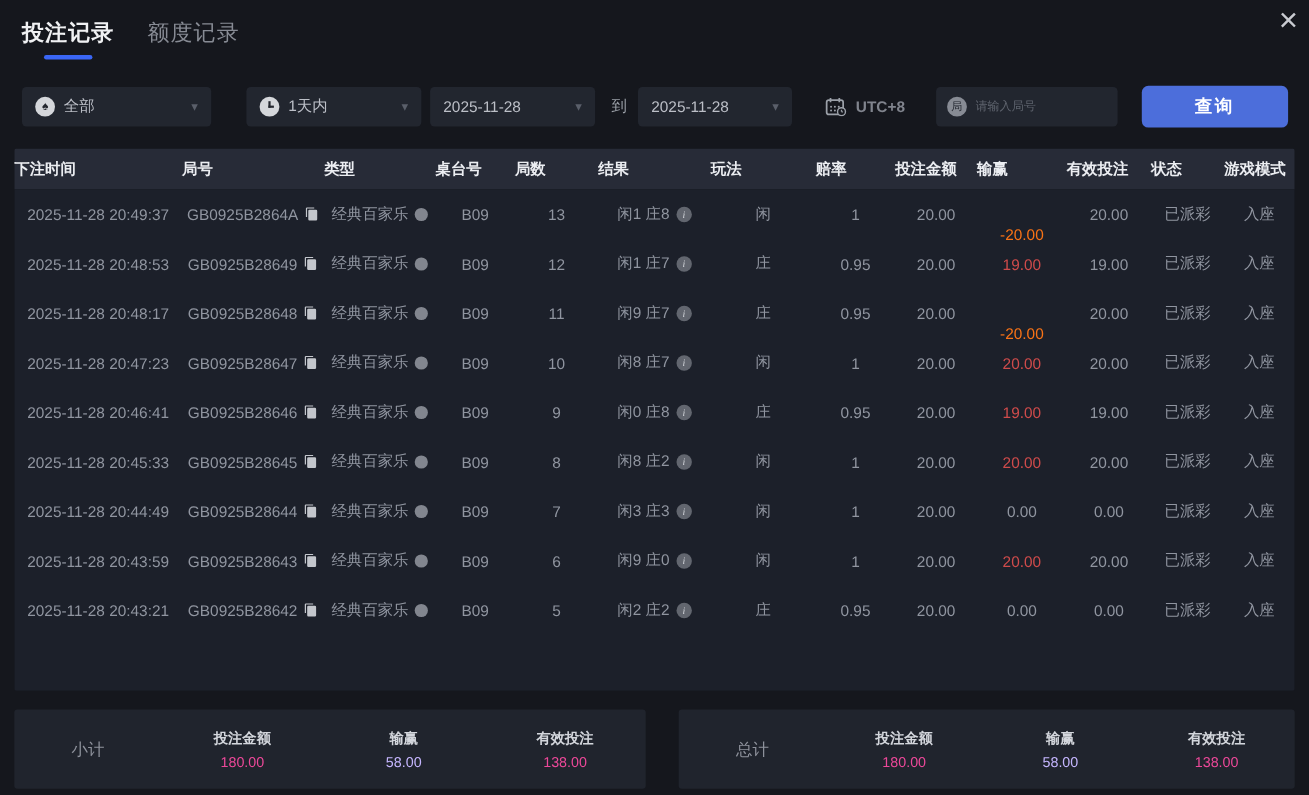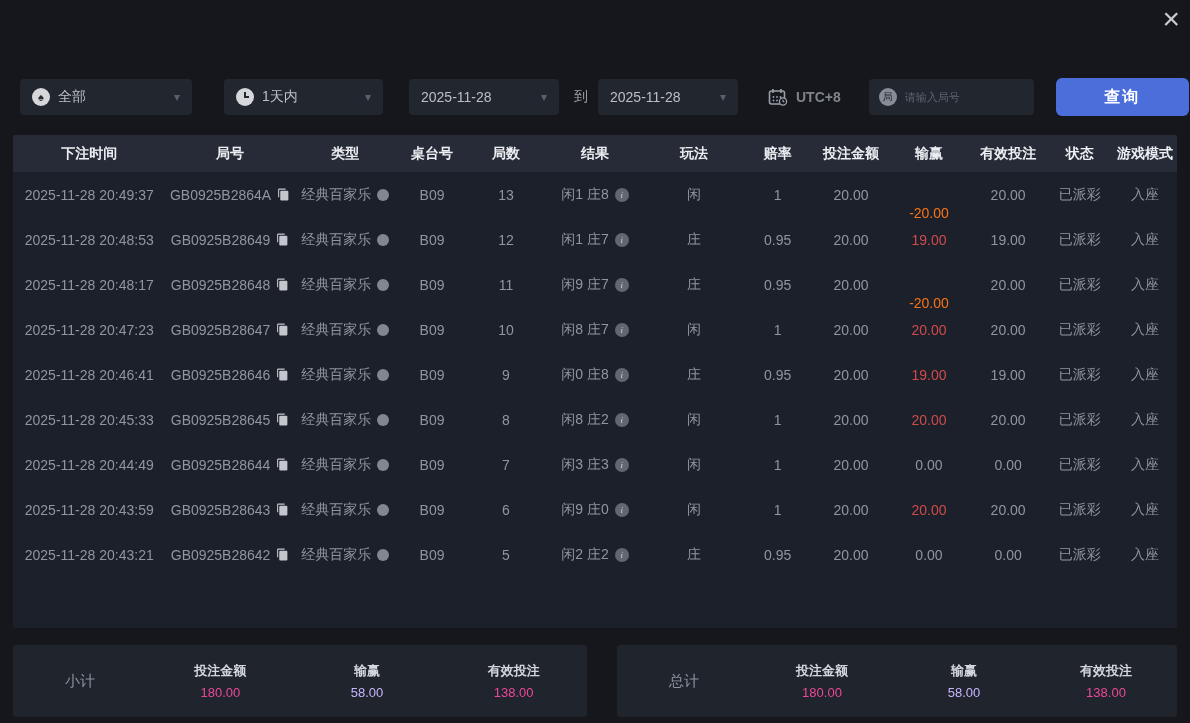--- a/index.html
+++ b/index.html
@@ -31,21 +31,21 @@
   .select .chevron { margin-left:auto; color:#5a5f6a; font-size:12px; }
   .circle-ic {
     width:18px; height:18px; border-radius:50%; background:#d5d7db; color:#23262e;
     display:flex; align-items:center; justify-content:center; font-size:11px; line-height:1;
     margin-right:8px; flex:none;
   }
   .clock-face { position:relative; }
   .clock-face::before { content:''; position:absolute; left:8px; top:4px; width:2px; height:6px; background:#23262e; }
   .clock-face::after  { content:''; position:absolute; left:8px; top:8px; width:5px; height:2px; background:#23262e; }
   .sel-type  { width:172px; margin-right:32px; }
-  .sel-range { width:159px; margin-right:26px; }
+  .sel-range { width:159px; margin-right:8px; }
   .sel-date1 { width:150px; margin-right:15px; }
   .to-label  { color:#9ba0a8; font-size:14px; margin-right:10px; }
   .sel-date2 { width:140px; margin-right:30px; }
   .tz-group  { display:flex; align-items:center; gap:8px; margin-right:28px; color:#80848d; font-size:14px;font-weight:bold; }
   .round-input-wrap {
     width:165px; height:36px; background:#22262f; border-radius:4px; display:flex;
     align-items:center; padding:0 10px; margin-right:22px;
   }
   .round-ic { width:18px; height:18px; border-radius:50%; background:#878b94; color:#22262f;
     display:flex; align-items:center; justify-content:center; font-size:10px; margin-right:8px; flex:none; }
@@ -53,21 +53,21 @@
     font-family:"Liberation Sans","DejaVu Sans",sans-serif; }
   .round-input::placeholder { color:#5e636d; }
   .query-btn {
     width:133px; height:38px; background:#4c6edb; border:none; border-radius:6px;
     color:#ffffff; font-size:16px; font-weight:bold; cursor:pointer; letter-spacing:2px;
     font-family:"Liberation Sans","DejaVu Sans",sans-serif;
   }
   
   .tablewrap { margin:19px 13px 0 13px; border-radius:2px; overflow:hidden; }
   .thead { display:flex; height:37px; background:#272b37; align-items:center; }
-  .th { font-size:14px; font-weight:bold; color:#eceef2; text-align:center; }
+  .th { font-size:14px; font-weight:bold; color:#eceef2; }
   .tbody { background:#1c202a; height:456px; }
   .trow { display:flex; height:45px; align-items:center; }
   .td { font-size:14px; color:#9095a0; display:flex; align-items:center; justify-content:center; gap:6px; overflow:hidden; white-space:nowrap; }
   .c0{width:13.1%}.c1{width:11.1%}.c2{width:8.7%}.c3{width:6.2%}.c4{width:6.5%}
   .c5{width:8.8%}.c6{width:8.2%}.c7{width:6.2%}.c8{width:6.4%}.c9{width:7.0%}
   .c10{width:6.6%}.c11{width:5.7%}.c12{width:5.5%}
   .td.red, .red { color:#cf4b4b; }
   .td.green, .green { color:#f97316;margin-top:36px; }
   .td.neutral { color:#9095a0; }
   .copy-ic { width:13px; height:13px; flex:none; cursor:pointer; }
@@ -84,20 +84,30 @@
   .stats { flex:1; display:flex; }
   .stat { flex:1; text-align:center; }
   .stat-label { font-size:13px; font-weight:bold; color:#d3d6dc; margin-bottom:5px; }
   .stat-value { font-size:13px; color:#ec4899; }
   .stat-value.red { color:#c4b5fd; }
 </style>
 </head>
 <body>
 
 <div class="topbar">
+  <div class="tabs">
+    <div class="tab active">
+      <div class="tab-label">投注记录</div>
+      <div class="tab-underline"></div>
+    </div>
+    <div class="tab">
+      <div class="tab-label">额度记录</div>
+
+    </div>
+  </div>
   <div class="close-btn">×</div>
 </div>
 
 <div class="filterbar">
   <div class="select sel-type">
     <span class="circle-ic">♠</span>
     <span>全部</span>
     <span class="chevron">▾</span>
   </div>
   <div class="select sel-range">

